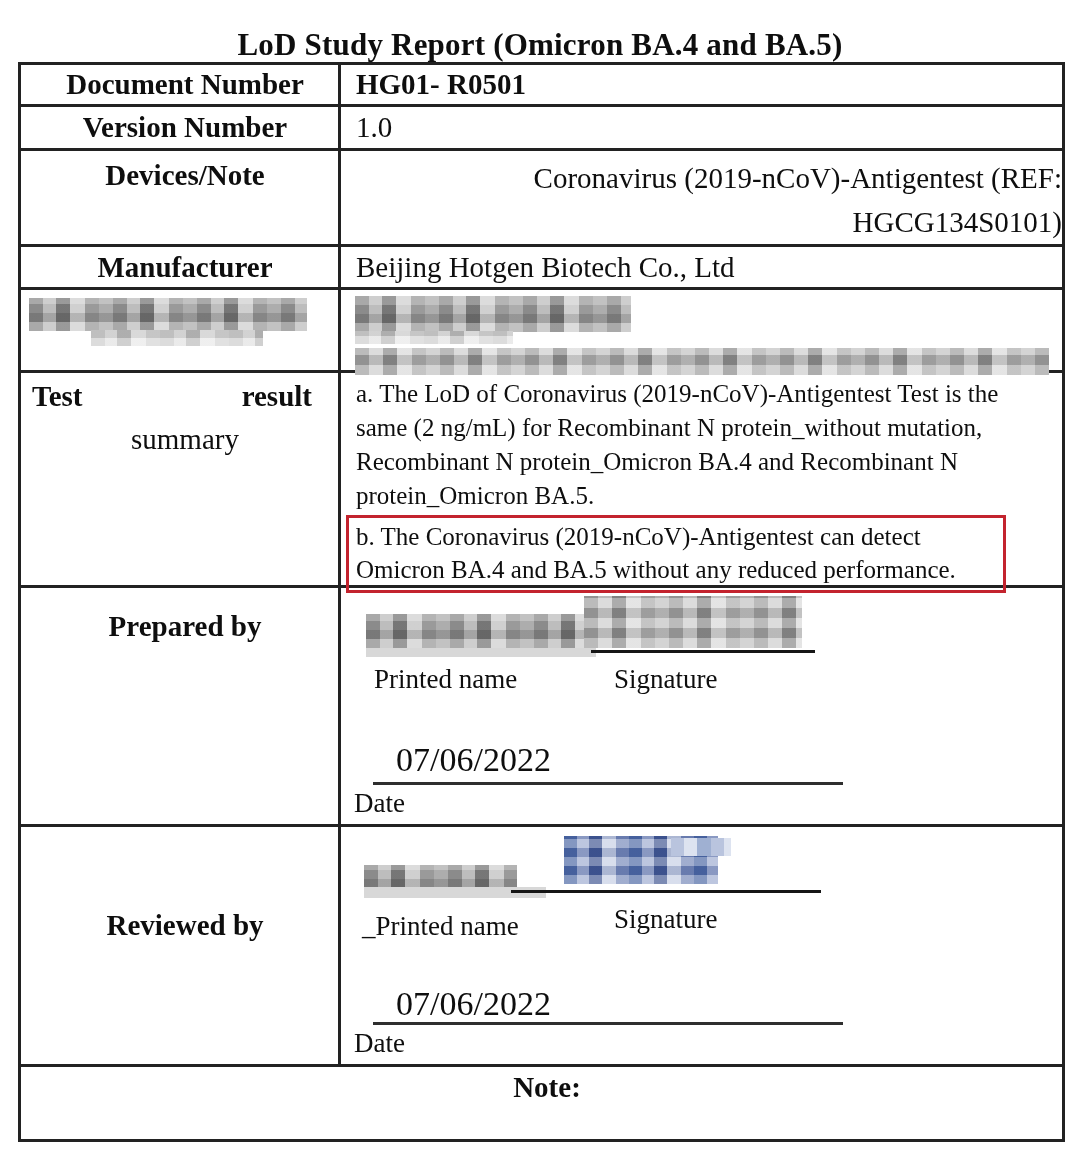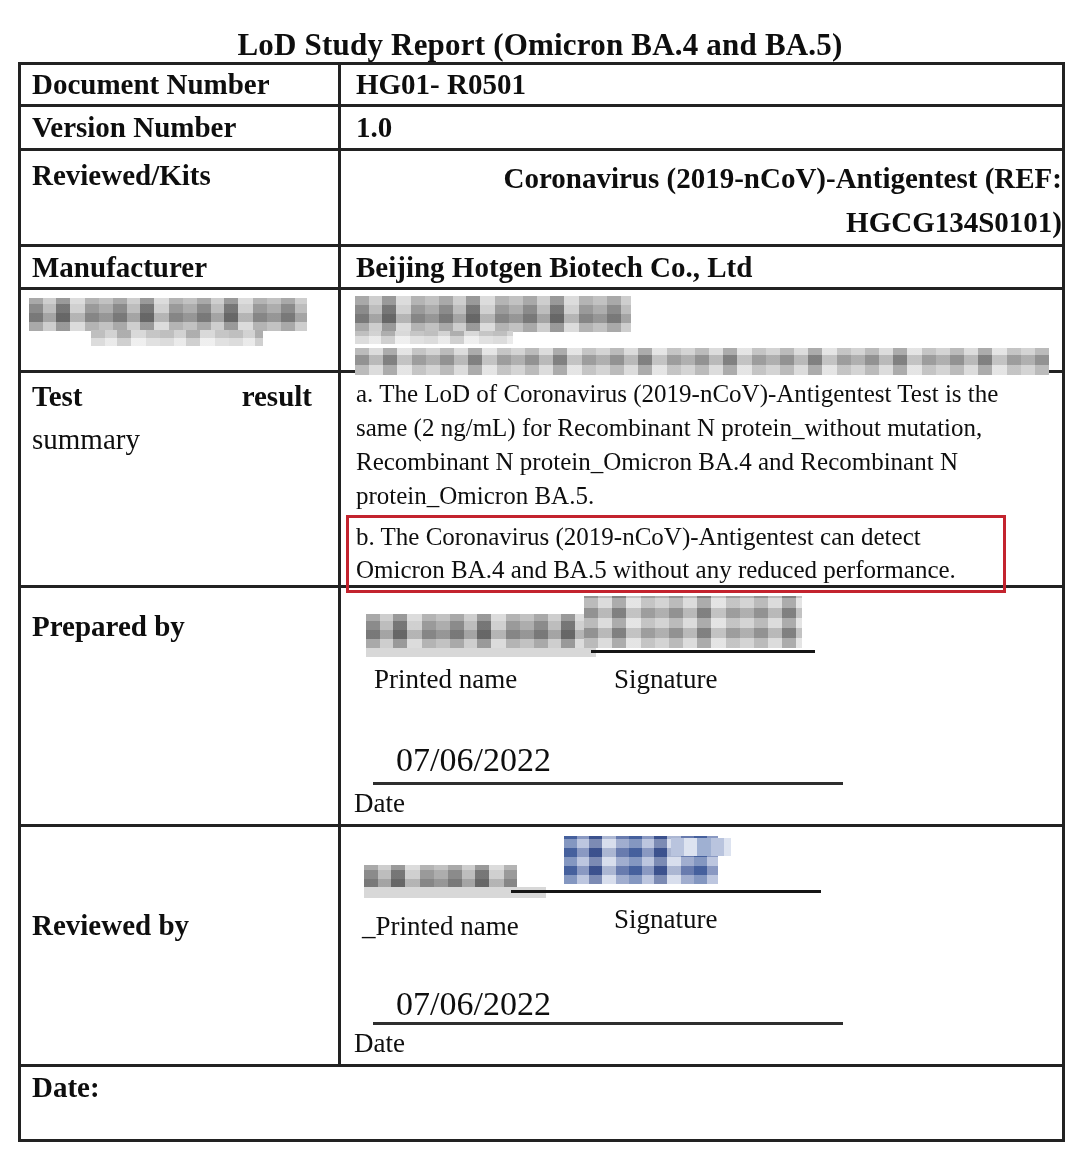--- a/index.html
+++ b/index.html
@@ -23,22 +23,22 @@
     border-collapse:collapse;table-layout:fixed;
   }
   table.doc td{
     border:3px solid #222;vertical-align:top;
     position:relative;overflow:visible;
   }
   col.c1{width:320px;} col.c2{width:724px;}
   tr.r1{height:42px;} tr.r2{height:44px;} tr.r3{height:87px;}
   tr.r4{height:43px;} tr.r5{height:83px;} tr.r6{height:215px;}
   tr.r7{height:239px;} tr.r8{height:240px;} tr.r9{height:75px;}
-  .lab{font-weight:bold;font-size:29px;padding-left:11px;}
-  .val{font-size:29px;padding-left:15px;font-weight:bold;}
+  .lab{font-weight:bold;font-size:29px;padding-left:11px;text-align:center;}
+  .val{font-size:29px;padding-left:15px;}
   .vm{vertical-align:middle !important;}
   .bold{font-weight:bold;}
   .devkits{padding-top:5px;}
   .devkits div{line-height:44px;text-align:right;}
   .jrow{display:flex;justify-content:space-between;margin:7px 26px 0 0;font-size:29px;font-weight:bold;gap:40px;}
   .jrow2{margin-top:10px;font-size:29px;font-weight:normal;}
   .para{margin:4px 12px 0 15px;font-size:25px;line-height:34px;}
   .hlbox{
     position:absolute;left:5px;top:142px;width:660px;z-index:3;
     border:3px solid var(--highlight-box);
@@ -95,21 +95,21 @@
       <td class="lab vm">Document Number</td>
       <td class="val vm bold">HG01- R0501</td>
     </tr>
 
     <tr class="r2">
       <td class="lab vm">Version Number</td>
       <td class="val vm">1.0</td>
     </tr>
 
     <tr class="r3">
-      <td class="lab" style="padding-top:8px">Reviewed/Kits</td>
+      <td class="lab" style="padding-top:8px">Devices/Note</td>
       <td class="val devkits">
         <div>Coronavirus (2019-nCoV)-Antigentest (REF:</div>
         <div>HGCG134S0101)</div>
       </td>
     </tr>
 
     <tr class="r4">
       <td class="lab vm">Manufacturer</td>
       <td class="val vm">Beijing Hotgen Biotech Co., Ltd</td>
     </tr>
@@ -171,18 +171,18 @@
         <div class="sigline" style="left:170px;top:63px;width:310px"></div>
         <span class="sl" style="left:21px;top:84px">_Printed name</span>
         <span class="sl" style="left:273px;top:77px">Signature</span>
         <span class="dateval" style="left:55px;top:158px">07/06/2022</span>
         <div class="dateline" style="left:32px;top:195px;width:470px"></div>
         <span class="sl" style="left:13px;top:201px">Date</span>
       </td>
     </tr>
 
     <tr class="r9">
-      <td colspan="2" class="lab notecell">Date:</td>
+      <td colspan="2" class="lab notecell">Note:</td>
     </tr>
 
   </tbody>
     </table>
 </div>
 
 </body></html>

